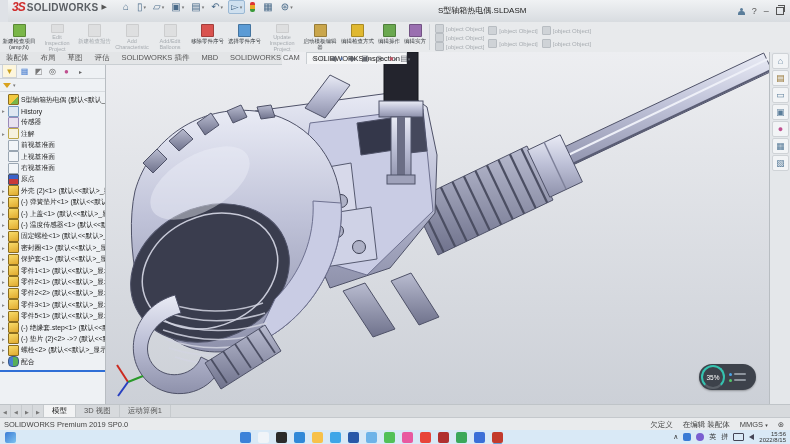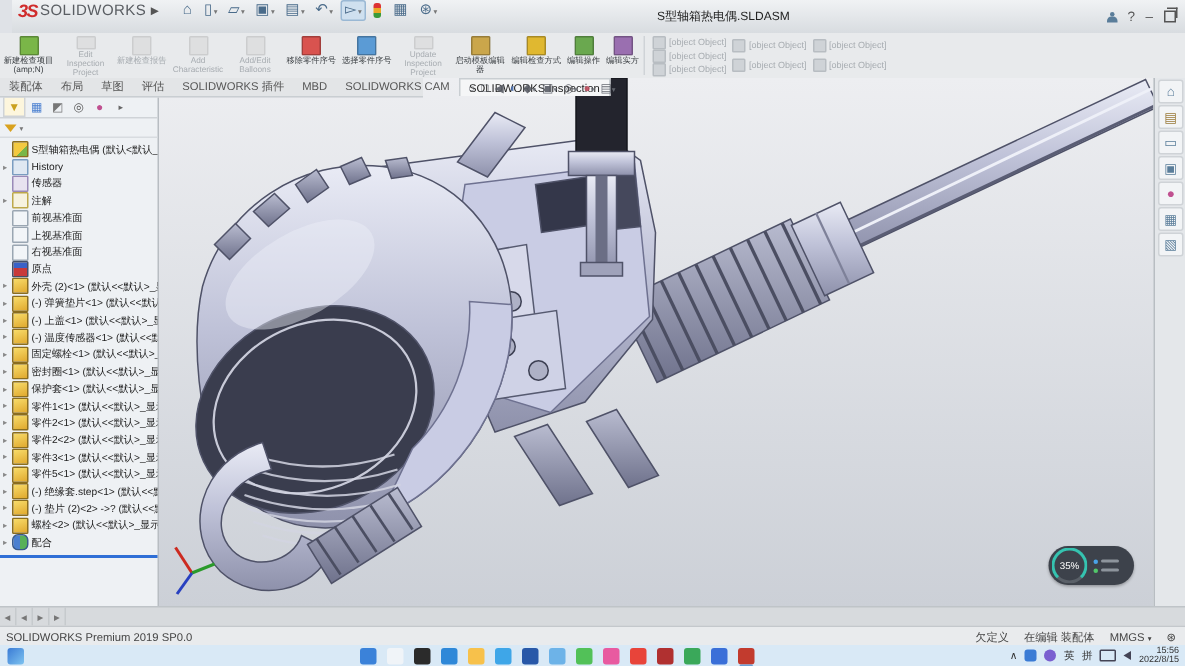--- a/index.html
+++ b/index.html
@@ -4,21 +4,21 @@
 <style>
   html,body{margin:0;padding:0}
   body{width:790px;height:444px;position:relative;overflow:hidden;
        font-family:"Liberation Sans",sans-serif;color:#333;background:#dfe2e7;font-size:8px}
   .abs{position:absolute}
   
   #titlebar{left:8px;top:0;width:790px;height:22px;background:linear-gradient(#f0f2f4,#d8dce0);
             border-bottom:1px solid #c3c8cc;display:flex;align-items:flex-start}
   .logo{display:flex;align-items:center;margin-left:4px}
   .logo .mark{color:#d02c2c;font-weight:bold;font-style:italic;font-size:12px;letter-spacing:-1px}
-  .logo .word{font-weight:normal;font-size:10px;color:#5a5e63;margin-left:2px;letter-spacing:0.3px}
+  .logo .word{font-weight:bold;font-size:10px;color:#5a5e63;margin-left:2px;letter-spacing:0.3px}
   .logo .fly{font-size:7px;color:#555;margin-left:3px}
   .qa{display:flex;align-items:center;margin-left:14px;gap:3px}
   .qit{display:flex;align-items:center;gap:1px;padding:1px 2px;border-radius:2px}
   .qit .g{font-size:10px;line-height:10px;color:#4a6b8a}
   .qit .car{font-size:5px;color:#777}
   .i-select-icon{background:#cfe0ef;border:1px solid #9ab8d4;border-radius:2px}
   .i-rebuild-icon .g{display:inline-block;width:5px;height:10px;border-radius:2px;
      background:linear-gradient(#d33 0 33%,#e9a825 33% 66%,#3a9a3a 66% 100%);color:transparent}
   #doctitle{position:absolute;left:430px;top:5px;font-size:8px;color:#222}
   #searchbox{position:absolute;right:72px;top:3px;width:118px;height:15px;background:#fff;
@@ -737,20 +737,34 @@
       <span class="barr i-scroll-left-icon">
         <span>◀</span>
       </span>
       <span class="barr i-scroll-right-icon">
         <span>▶</span>
       </span>
       <span class="barr i-scroll-last-icon">
         <span>▶</span>
       </span>
     </div>
+  <div style="display:flex">
+
+      <div class="btab i-active">
+        <span>模型</span>
+      </div>
+
+      <div class="btab">
+        <span>3D 视图</span>
+      </div>
+
+      <div class="btab">
+        <span>运动算例1</span>
+      </div>
+    </div>
 </div>
 
 <div id="statusbar" class="abs">
   <span class="left">SOLIDWORKS Premium 2019 SP0.0</span>
   <span class="right">
     <span>欠定义</span>
     <span>在编辑 装配体</span>
     <span><span>MMGS</span> <span style="font-size:5px">▾</span></span>
     <span>⊛</span>
   </span>

